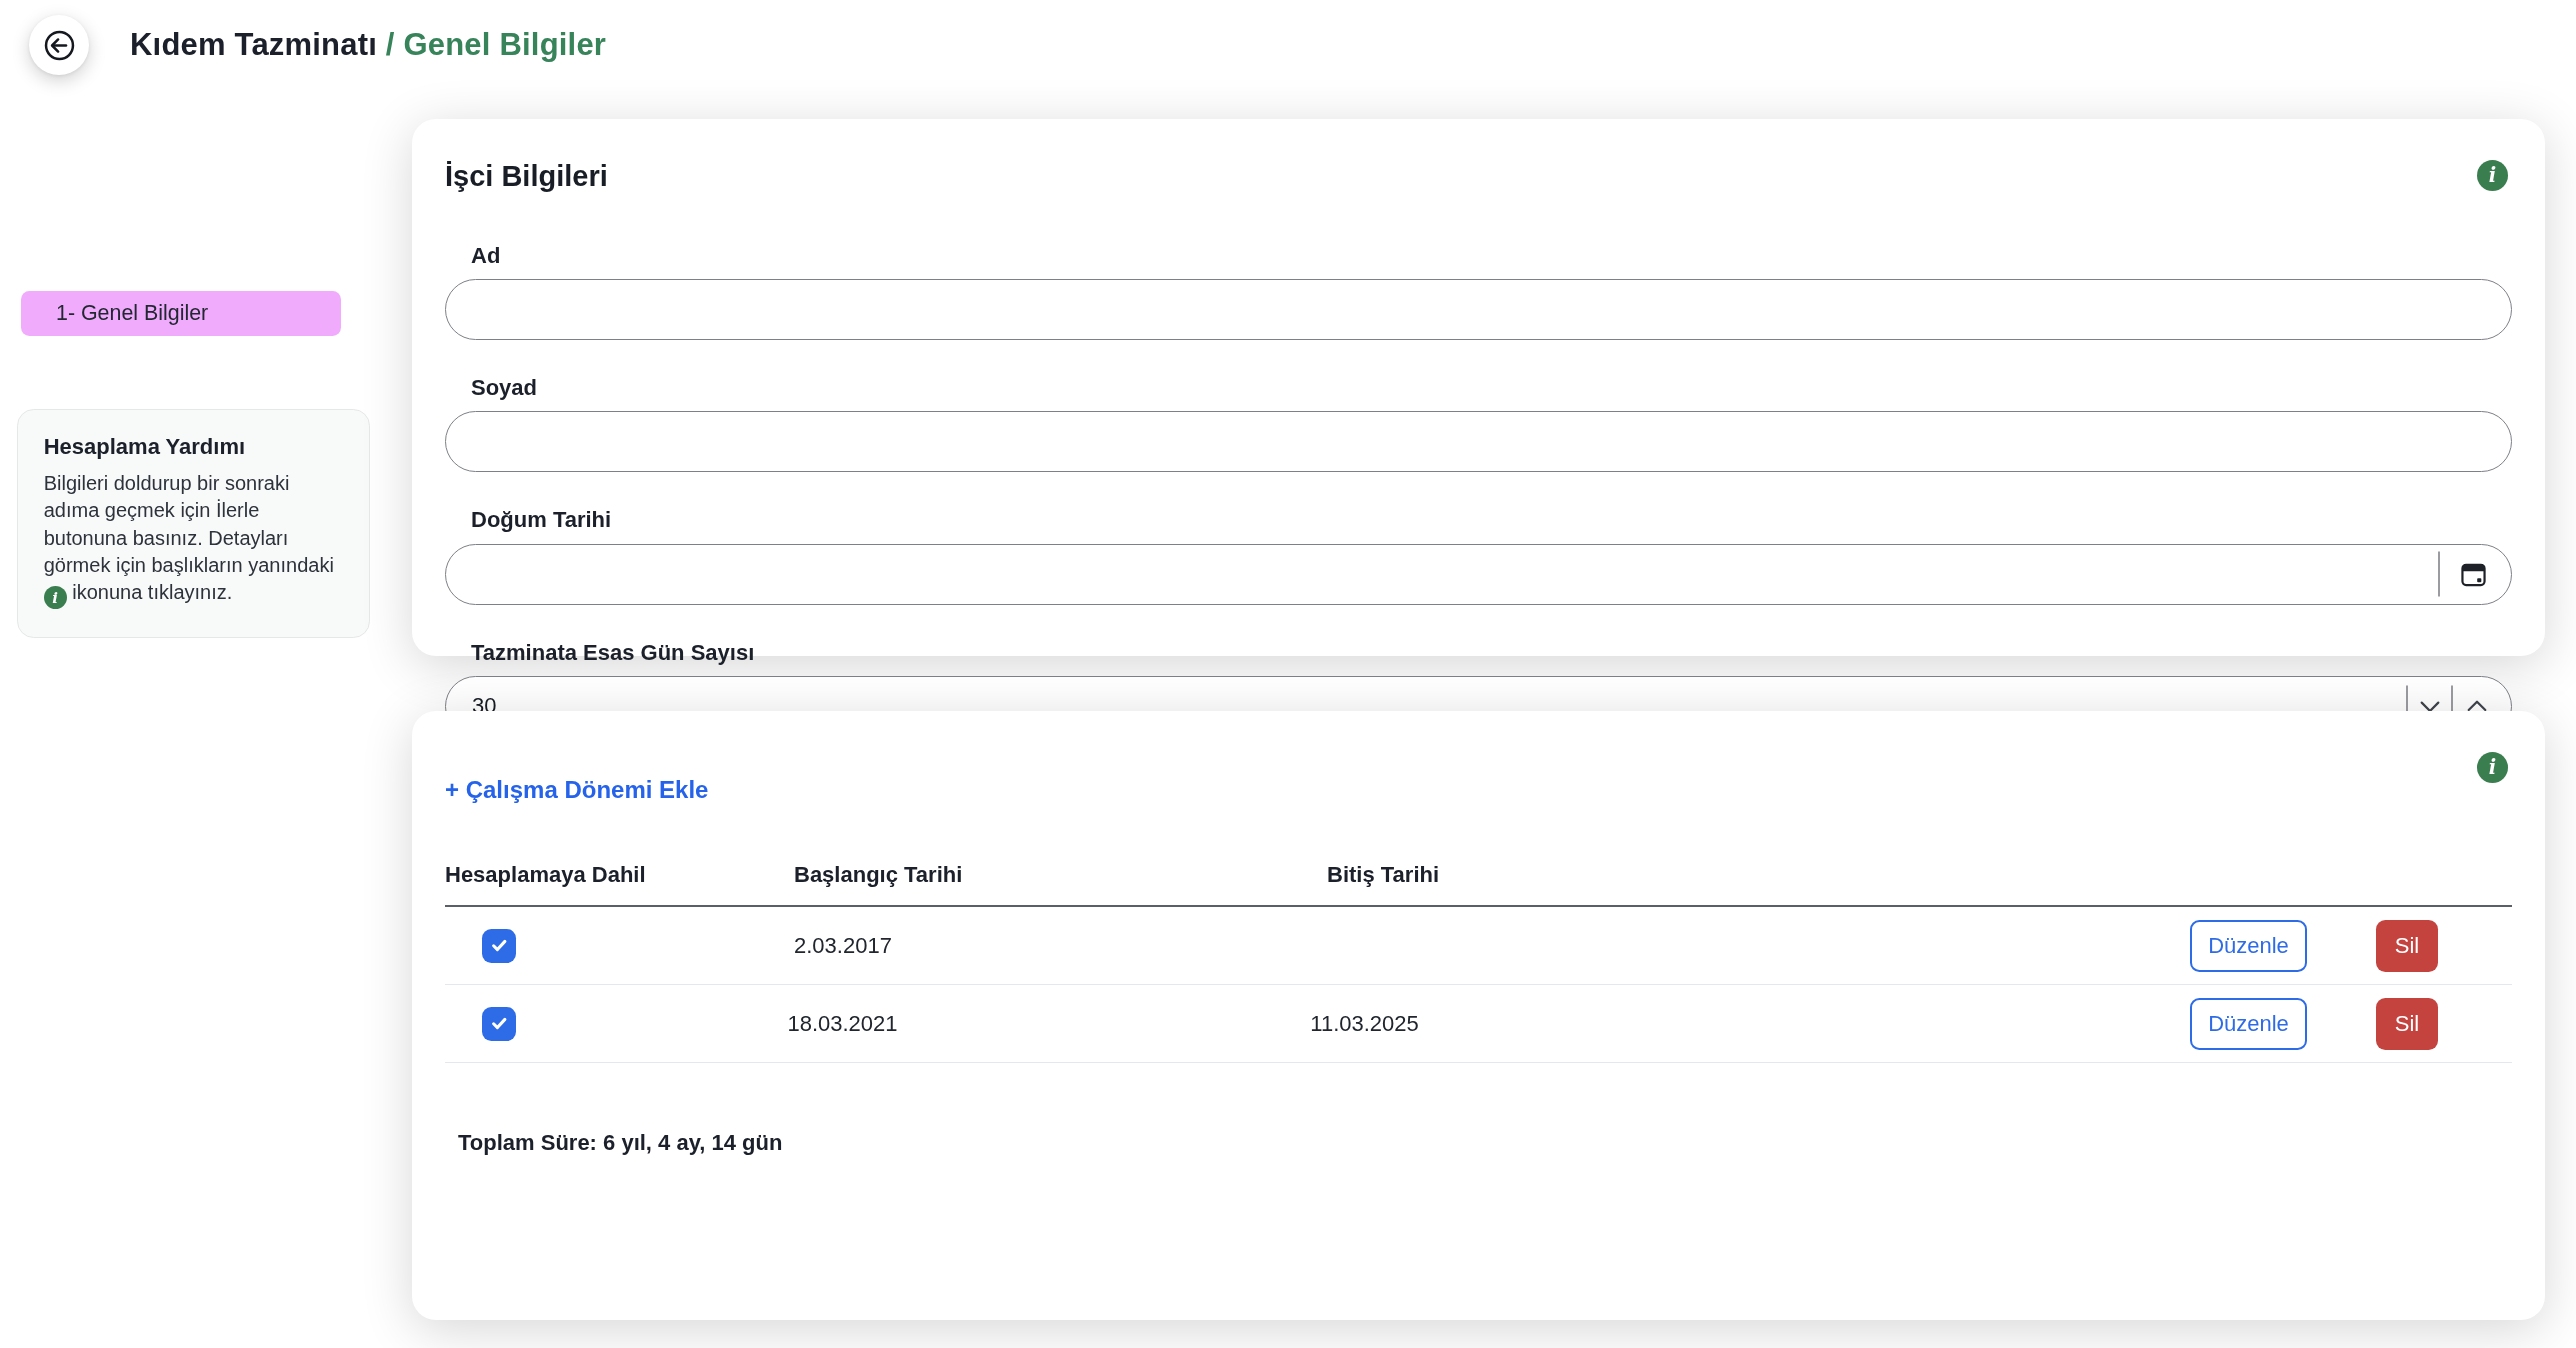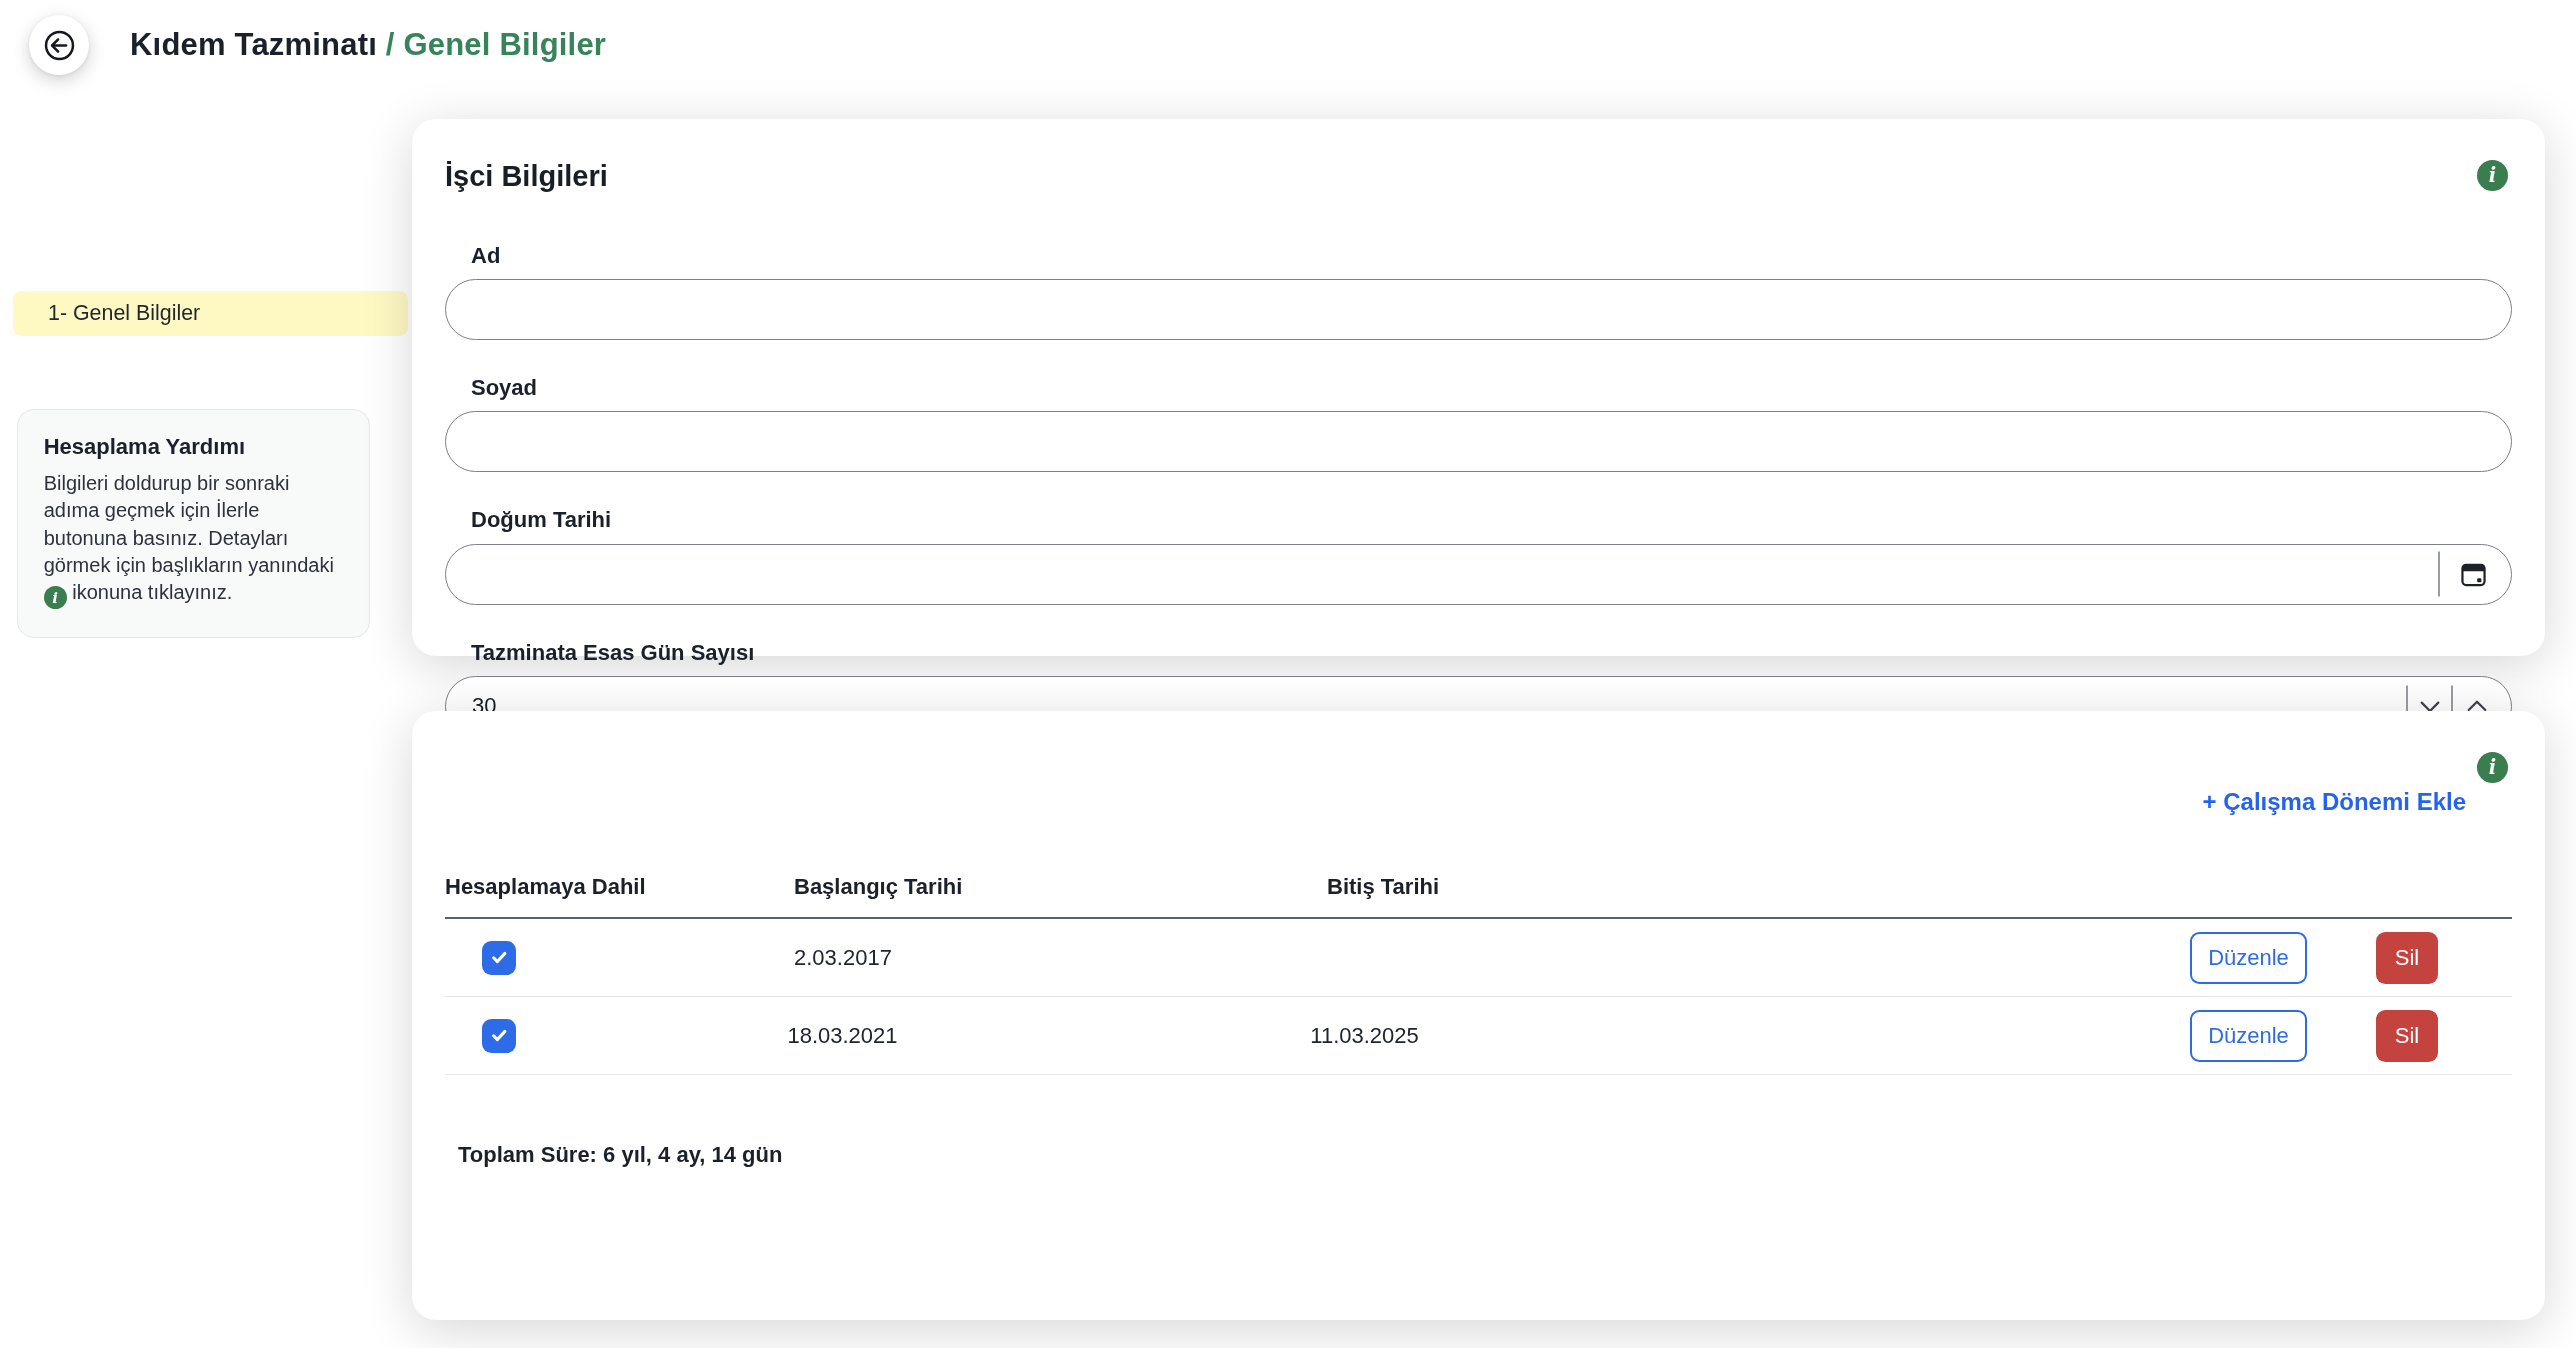--- a/index.html
+++ b/index.html
@@ -23,23 +23,23 @@
   }
   .page-title {
     position: absolute; left: 130px; top: 27px;
     font-size: 31px; font-weight: 700; color: #1b202a;
     letter-spacing: 0.2px;
   }
   .page-title .crumb-green { color: #37835a; }
 
   
   .step-item {
-    position: absolute; left: 13px; top: 291px;
-    width: 395px; height: 45px;
-    background: #fef9c3; border-radius: 8.4px;
+    position: absolute; left: 21px; top: 291px;
+    width: 320px; height: 45px;
+    background: #f0abfc; border-radius: 8.4px;
     display: flex; align-items: center;
     padding-left: 35px;
     font-size: 21.4px; color: #222832;
     cursor: pointer;
   }
   .help-box {
     position: absolute; left: 16.7px; top: 409px;
     width: 353px;
     background: #f8f9f9;
     border: 1.9px solid #e6e7e7;
@@ -116,21 +116,21 @@
   .num-sep-2 { right: 58px;  height: 41px; }
   .stepper-btn {
     position: absolute; top: 50%; transform: translateY(-50%);
     width: 24px; height: 28px; background: none; border: none; cursor: pointer;
     display: flex; align-items: center; justify-content: center;
   }
   .stepper-down { right: 69px; }
   .stepper-up   { right: 22px; }
 
   
-  .add-link-row { margin-top: 36px; text-align: right; padding-right: 46px; }
+  .add-link-row { margin-top: 24px; padding-right: 46px; }
   .add-link {
     font-size: 24px; font-weight: 700; color: #2563eb;
     text-decoration: none; cursor: pointer;
   }
   .periods-table { margin-top: 58px; }
   .t-row { display: flex; align-items: center; }
   .t-head {
     height: 45px; align-items: flex-start;
     border-bottom: 2.8px solid #596069;
   }

